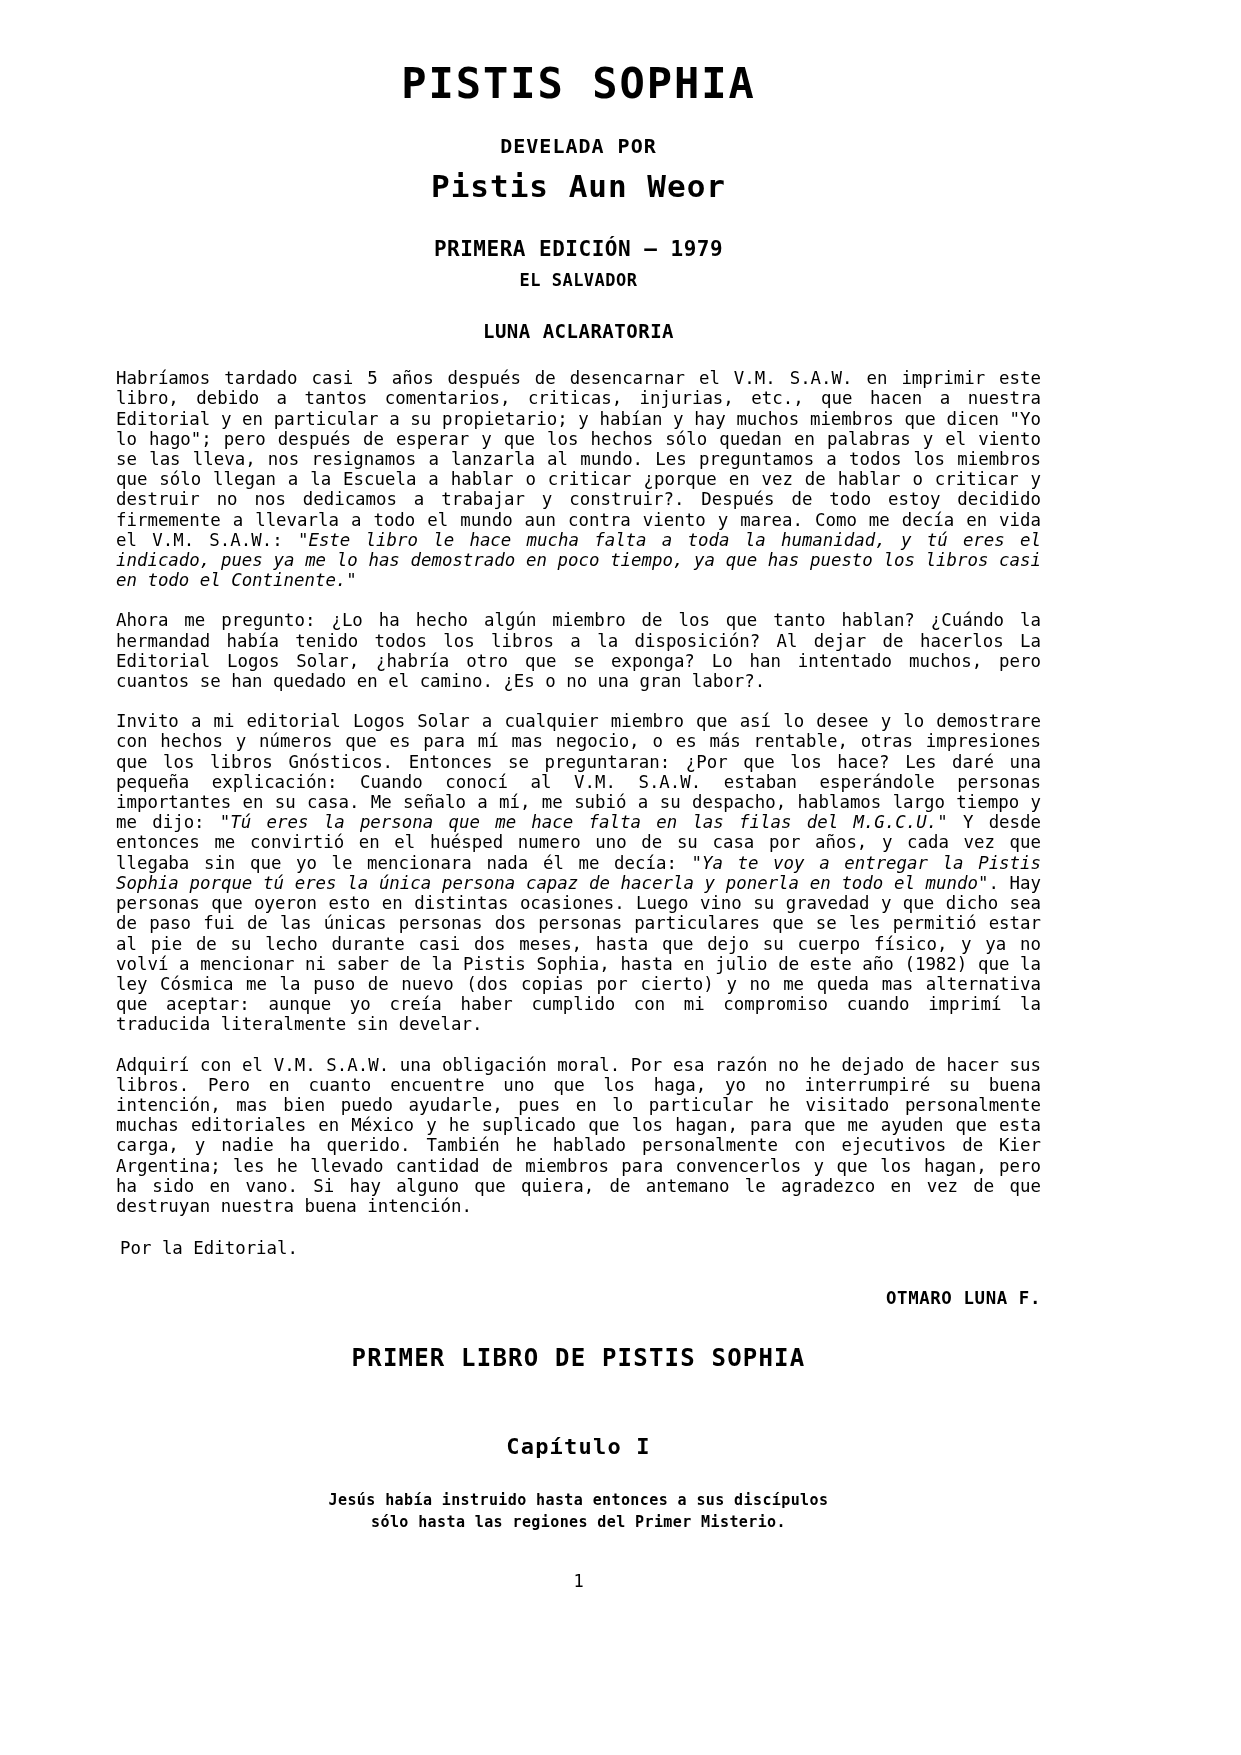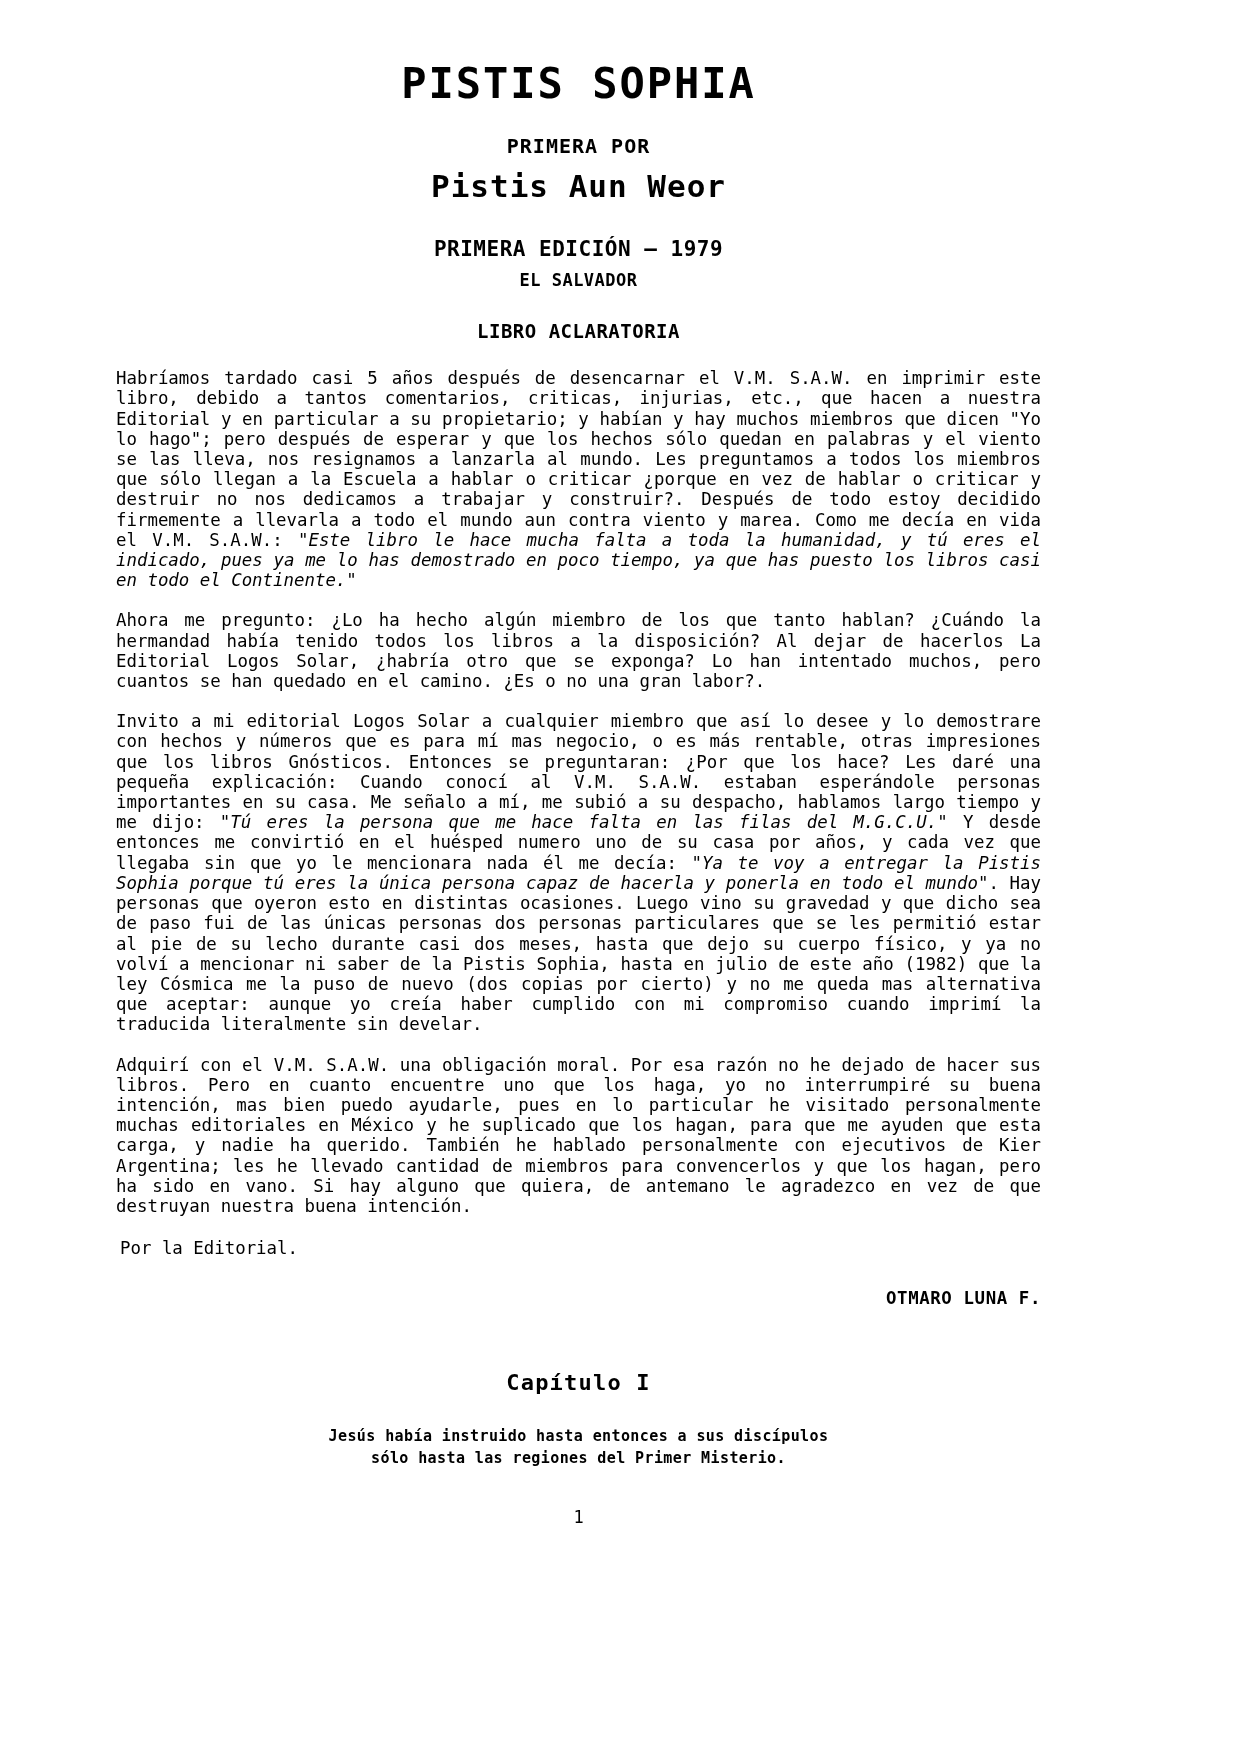--- a/index.html
+++ b/index.html
@@ -139,42 +139,43 @@
     margin-top: 38px;
   }
 </style>
 </head>
 <body>
 
 <div class="page">
   <div class="content">
 
     <h1 class="title-main">PISTIS SOPHIA</h1>
-    <div class="title-sub">PRIMERA POR</div>
+    <div class="title-sub">DEVELADA POR</div>
     <div class="title-author">Pistis Aun Weor</div>
     <div class="edition">PRIMERA EDICIÓN – 1979</div>
     <div class="country">EL SALVADOR</div>
 
-    <div class="note-heading">LIBRO ACLARATORIA</div>
+    <div class="note-heading">LUNA ACLARATORIA</div>
 
     <div class="body-block">
 
       <p class="para"><span>Habríamos tardado casi 5 años después de desencarnar el V.M. S.A.W. en imprimir este libro, debido a tantos comentarios, criticas, injurias, etc., que hacen a nuestra Editorial y en particular a su propietario; y habían y hay muchos miembros que dicen "Yo lo hago"; pero después de esperar y que los hechos sólo quedan en palabras y el viento se las lleva, nos resignamos a lanzarla al mundo. Les preguntamos a todos los miembros que sólo llegan a la Escuela a hablar o criticar ¿porque en vez de hablar o criticar y destruir no nos dedicamos a trabajar y construir?. Después de todo estoy decidido firmemente a llevarla a todo el mundo aun contra viento y marea. Como me decía en vida el V.M. S.A.W.: </span><i>"Este libro le hace mucha falta a toda la humanidad, y tú eres el indicado, pues ya me lo has demostrado en poco tiempo, ya que has puesto los libros casi en todo el Continente."</i></p>
 
       <p class="para">Ahora me pregunto: ¿Lo ha hecho algún miembro de los que tanto hablan? ¿Cuándo la hermandad había tenido todos los libros a la disposición? Al dejar de hacerlos La Editorial Logos Solar, ¿habría otro que se exponga? Lo han intentado muchos, pero cuantos se han quedado en el camino. ¿Es o no una gran labor?.</p>
 
       <p class="para"><span>Invito a mi editorial Logos Solar a cualquier miembro que así lo desee y lo demostrare con hechos y números que es para mí mas negocio, o es más rentable, otras impresiones que los libros Gnósticos. Entonces se preguntaran: ¿Por que los hace? Les daré una pequeña explicación: Cuando conocí al V.M. S.A.W. estaban esperándole personas importantes en su casa. Me señalo a mí, me subió a su despacho, hablamos largo tiempo y me dijo: </span><i>"Tú eres la persona que me hace falta en las filas del M.G.C.U."</i><span> Y desde entonces me convirtió en el huésped numero uno de su casa por años, y cada vez que llegaba sin que yo le mencionara nada él me decía: </span><i>"Ya te voy a entregar la Pistis Sophia porque tú eres la única persona capaz de hacerla y ponerla en todo el mundo"</i><span>. Hay personas que oyeron esto en distintas ocasiones. Luego vino su gravedad y que dicho sea de paso fui de las únicas personas dos personas particulares que se les permitió estar al pie de su lecho durante casi dos meses, hasta que dejo su cuerpo físico, y ya no volví a mencionar ni saber de la Pistis Sophia, hasta en julio de este año (1982) que la ley Cósmica me la puso de nuevo (dos copias por cierto) y no me queda mas alternativa que aceptar: aunque yo creía haber cumplido con mi compromiso cuando imprimí la traducida literalmente sin develar.</span></p>
 
       <p class="para">Adquirí con el V.M. S.A.W. una obligación moral. Por esa razón no he dejado de hacer sus libros. Pero en cuanto encuentre uno que los haga, yo no interrumpiré su buena intención, mas bien puedo ayudarle, pues en lo particular he visitado personalmente muchas editoriales en México y he suplicado que los hagan, para que me ayuden que esta carga, y nadie ha querido. También he hablado personalmente con ejecutivos de Kier Argentina; les he llevado cantidad de miembros para convencerlos y que los hagan, pero ha sido en vano. Si hay alguno que quiera, de antemano le agradezco en vez de que destruyan nuestra buena intención.</p>
 
     </div>
 
     <div class="closing">Por la Editorial.</div>
     <div class="signature">OTMARO LUNA F.</div>
 
+    <div class="book-title">PRIMER LIBRO DE PISTIS SOPHIA</div>
     <div class="chapter-title">Capítulo I</div>
     <div class="chapter-subtitle">
       <div>Jesús había instruido hasta entonces a sus discípulos</div>
       <div>sólo hasta las regiones del Primer Misterio.</div>
     </div>
 
     <div class="page-number">1</div>
 
   </div>
 </div>

